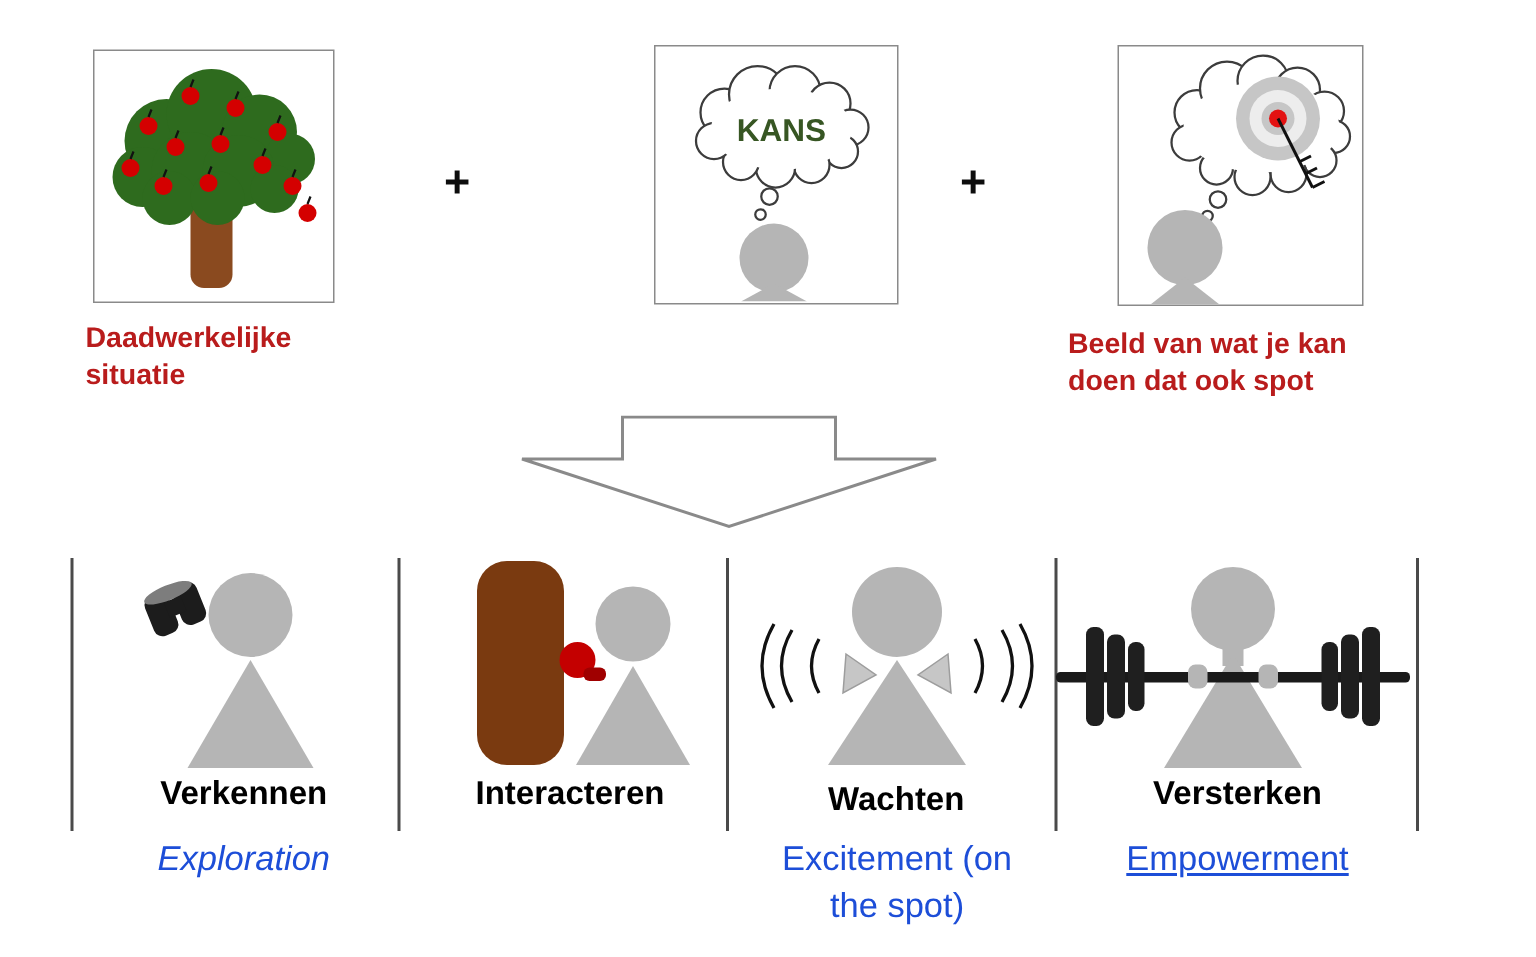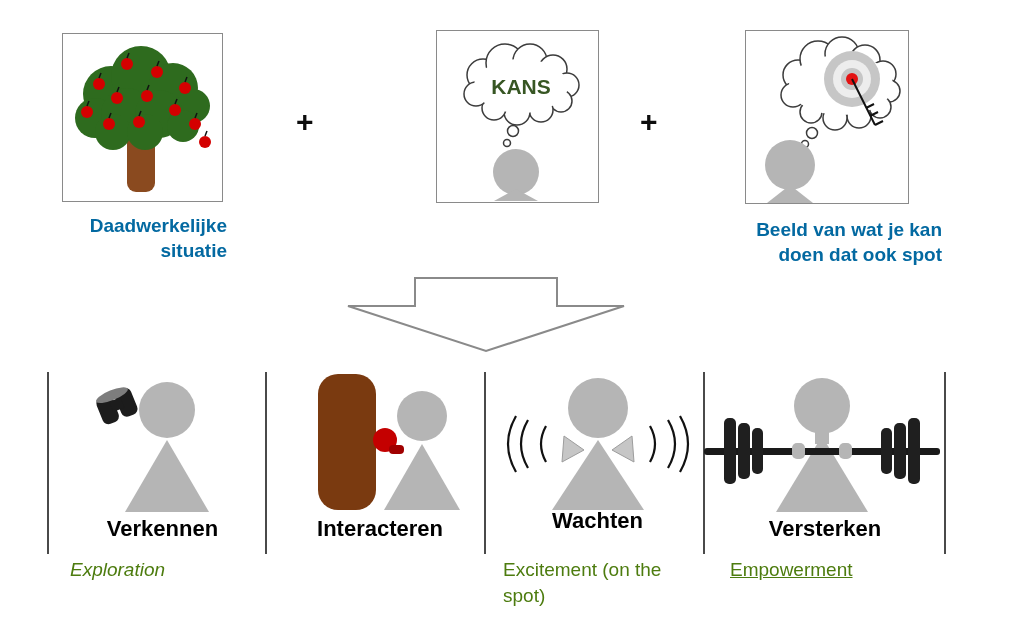--- a/index.html
+++ b/index.html
@@ -1,24 +1,24 @@
 <!DOCTYPE html>
 <html><head>
 <meta charset="utf-8">
 <style>
   * { margin:0; padding:0; box-sizing:border-box; }
   html,body { background:#fff; }
   body { font-family:"Liberation Sans", sans-serif; color:#111; }
   #canvas { position:relative; width:1024px; height:638px; background:#fff; overflow:hidden; }
   .abs { position:absolute; }
   .box { border:1.5px solid #8a8a8a; background:#fff; }
-  .box-label { font-weight:bold; font-size:19px; line-height:1.3; text-align:right; color:#0369a1; }
+  .box-label { font-weight:bold; font-size:19px; line-height:1.3; text-align:left; color:#b91c1c; }
   .plus { font-weight:bold; font-size:30px; color:#0d0d0d; }
   .col-title { font-weight:bold; font-size:22px; text-align:center; color:#000000; }
-  .col-sub { font-size:19px; line-height:1.35; color:#4d7c0f; }
+  .col-sub { font-size:23px; line-height:1.35; text-align:center; color:#1d4ed8; }
   .italic { font-style:italic; }
   .vline { width:2px; background:#4a4a4a; }
   svg { display:block; }
 </style>
 </head>
 <body>
 
 <div id="canvas">
 
   <div class="abs box" style="left:62px; top:33px; width:161px; height:169px;">
@@ -199,19 +199,19 @@
       <rect x="92" y="75" width="13" height="16" rx="5" fill="#b5b5b5"></rect>
       <rect x="139" y="75" width="13" height="16" rx="5" fill="#b5b5b5"></rect>
     </svg>
   </div>
 
   <div class="abs col-title" style="left:70px; top:516px; width:185px;">Verkennen</div>
   <div class="abs col-sub italic" style="left:70px; top:557px; width:185px;">Exploration</div>
 
   <div class="abs col-title" style="left:285px; top:516px; width:190px;">Interacteren</div>
 
-  <div class="abs col-title" style="left:505px; top:508px; width:185px;">Wachten</div>
+  <div class="abs col-title" style="left:505px; top:520px; width:185px;">Wachten</div>
   <div class="abs col-sub" style="left:503px; top:557px; width:190px;">Excitement (on the spot)</div>
 
   <div class="abs col-title" style="left:730px; top:516px; width:190px;">Versterken</div>
   <div class="abs col-sub" style="left:730px; top:557px; width:190px;text-decoration:underline;">Empowerment</div>
 
 </div>
 
 </body></html>

